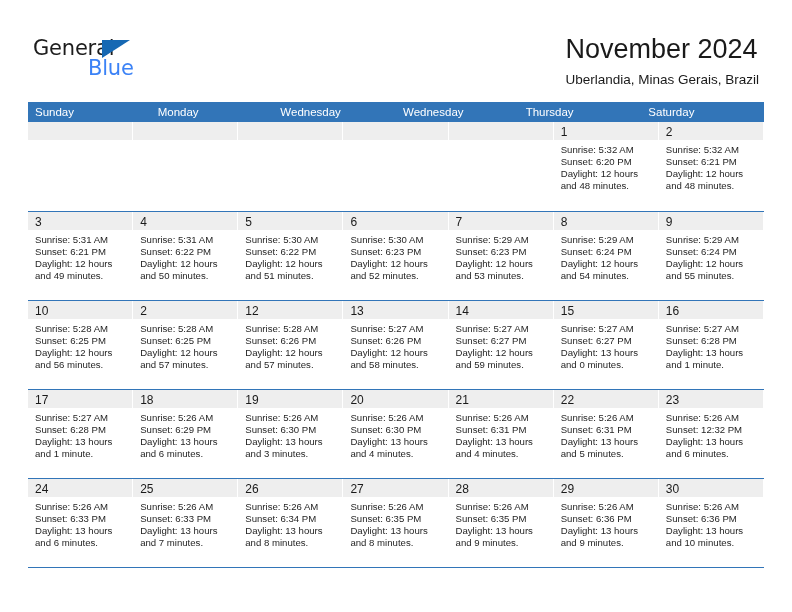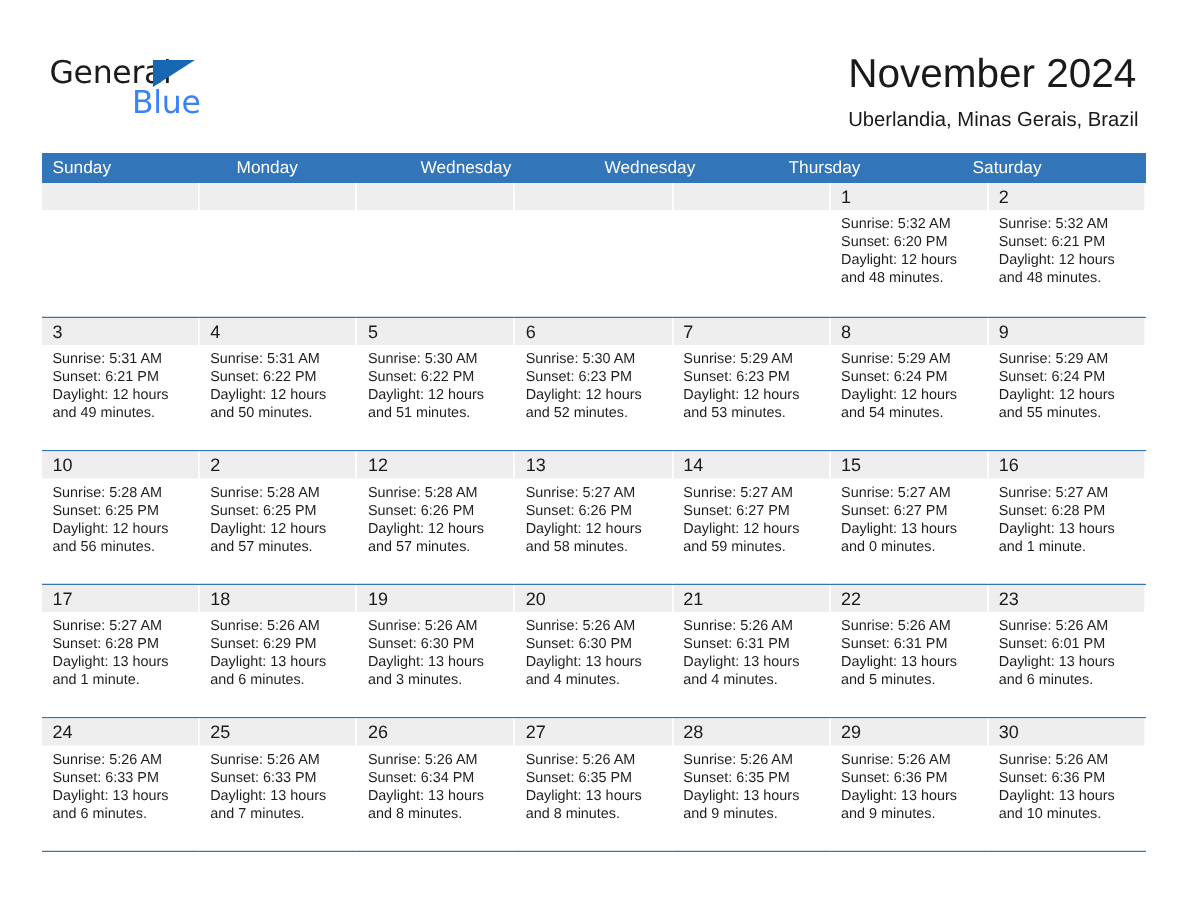--- a/index.html
+++ b/index.html
@@ -430,21 +430,21 @@
               <div>Sunrise: 5:26 AM</div>
               <div>Sunset: 6:31 PM</div>
               <div>Daylight: 13 hours</div>
               <div>and 5 minutes.</div>
             </div>
           </div>
           <div class="day">
             <div class="day-num-band"><span class="day-num">23</span></div>
             <div class="day-info">
               <div>Sunrise: 5:26 AM</div>
-              <div>Sunset: 6:01 PM</div>
+              <div>Sunset: 12:32 PM</div>
               <div>Daylight: 13 hours</div>
               <div>and 6 minutes.</div>
             </div>
           </div>
         </div>
         <div class="week">
           <div class="day">
             <div class="day-num-band"><span class="day-num">24</span></div>
             <div class="day-info">
               <div>Sunrise: 5:26 AM</div>

